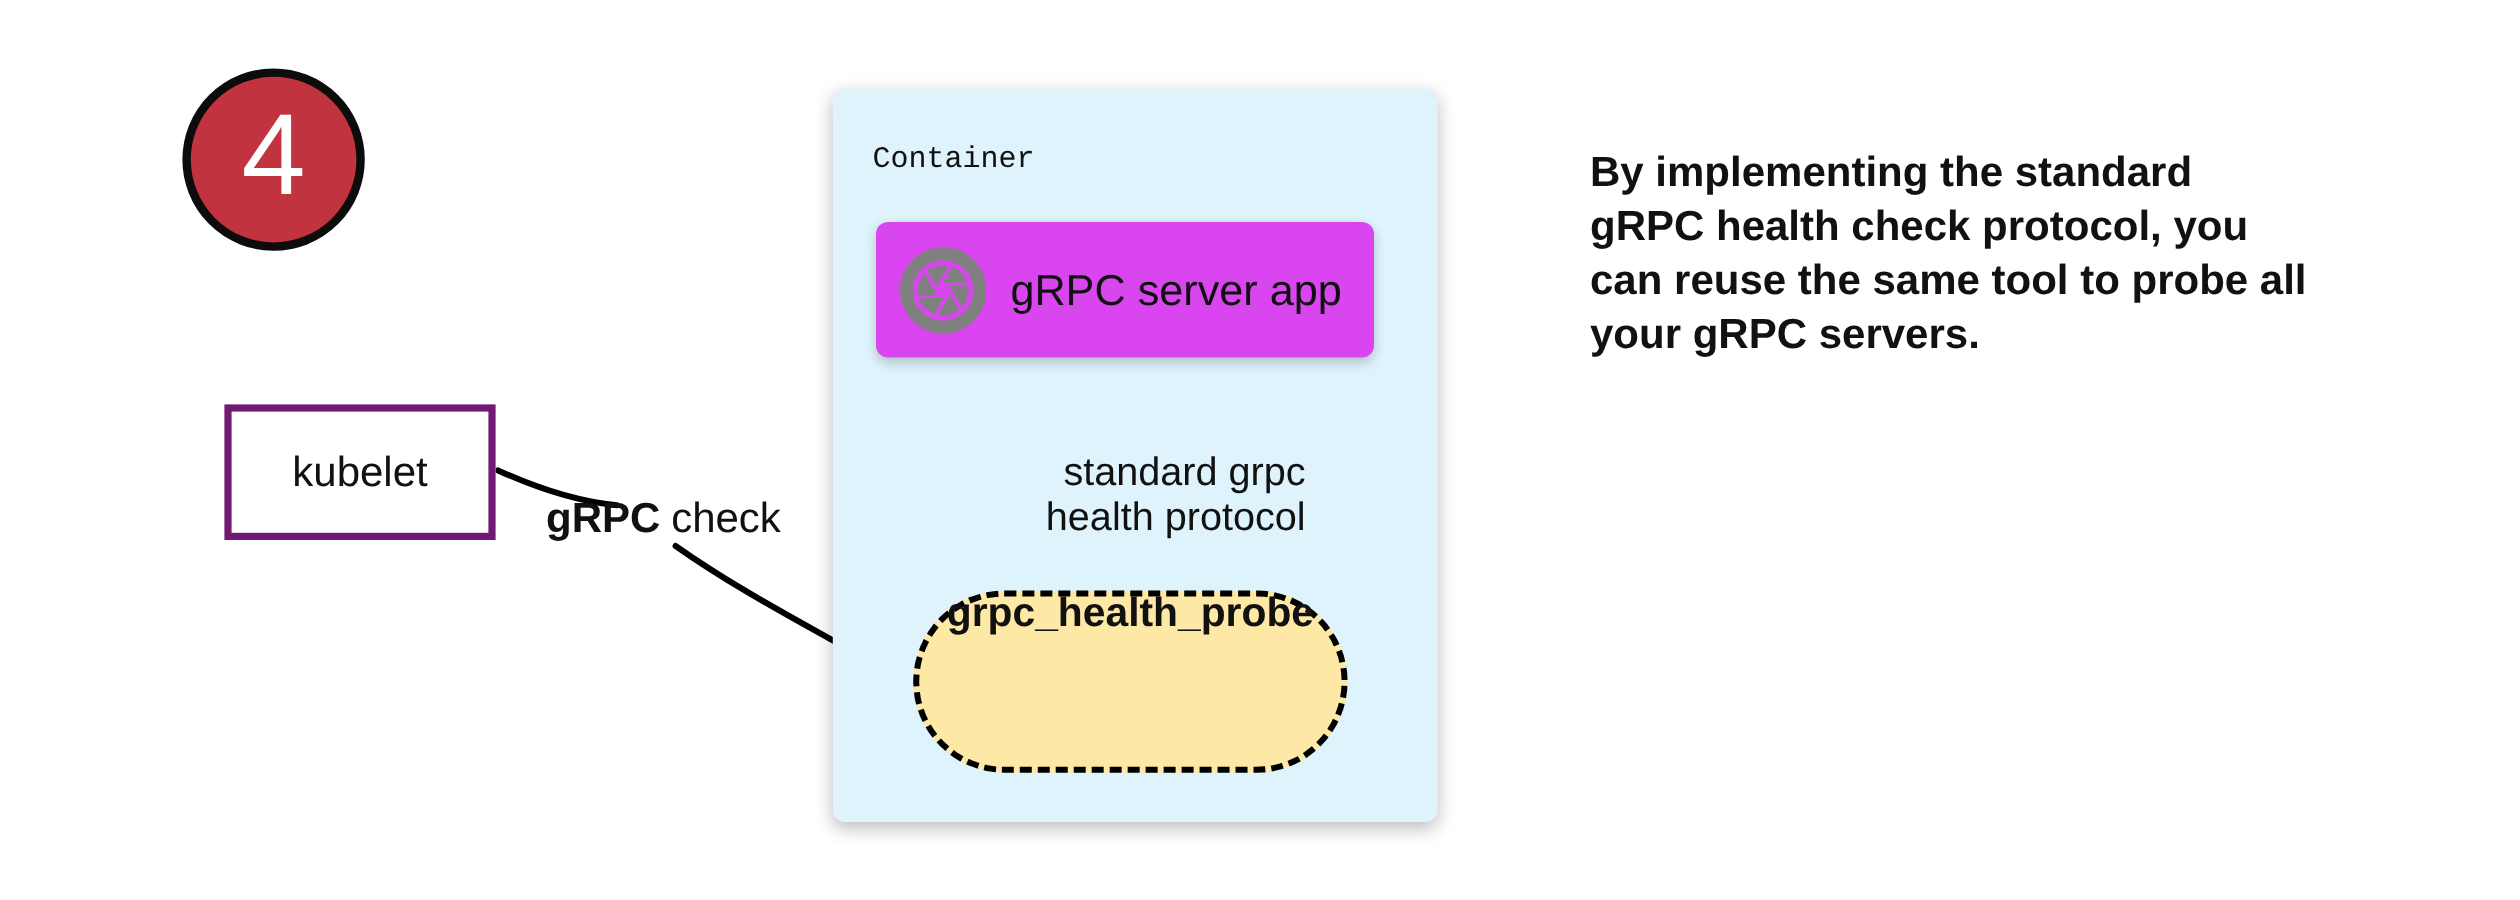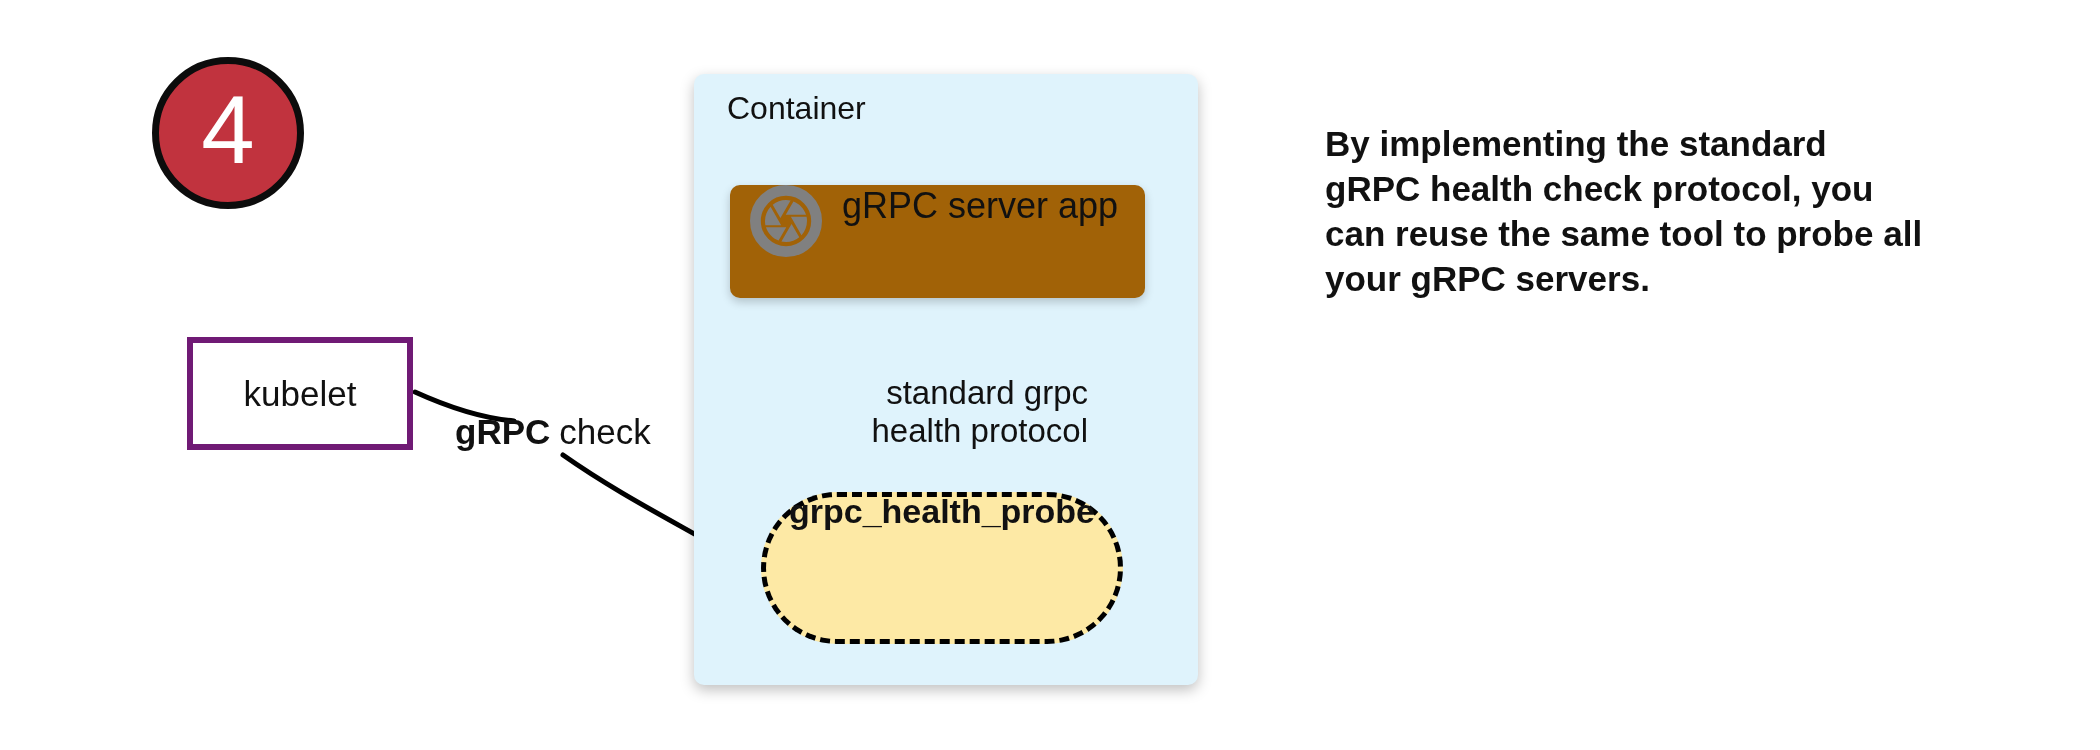--- a/index.html
+++ b/index.html
@@ -81,36 +81,37 @@
     top: 74px;
     width: 504px;
     height: 611px;
     background: var(--container_bg, #DFF3FC);
     border-radius: 10px;
     box-shadow: 0 5px 14px rgba(0,0,0,0.25);
   }
   .container-title {
     position: absolute;
     left: 33px;
-    top: 16px;
-    font-size: 32px;
+    top: 44px;
+    font-size: 25px;
+    font-family: Liberation Mono, monospace;
   }
 
   
   .server-box {
     position: absolute;
     left: 36px;
     top: 111px;
     width: 415px;
     height: 113px;
-    background: #a16207;
+    background: #d946ef;
     border-radius: 10px;
     box-shadow: 0 4px 10px rgba(0,0,0,0.20);
     display: flex;
-    align-items: flex-start;
+    align-items: center;
     padding-left: 20px;
     box-sizing: border-box;
   }
   .server-box .app-icon {
     width: 72px;
     height: 72px;
     flex: 0 0 auto;
     color: var(--icon_gray, #808080);
   }
   .server-box .app-label {

